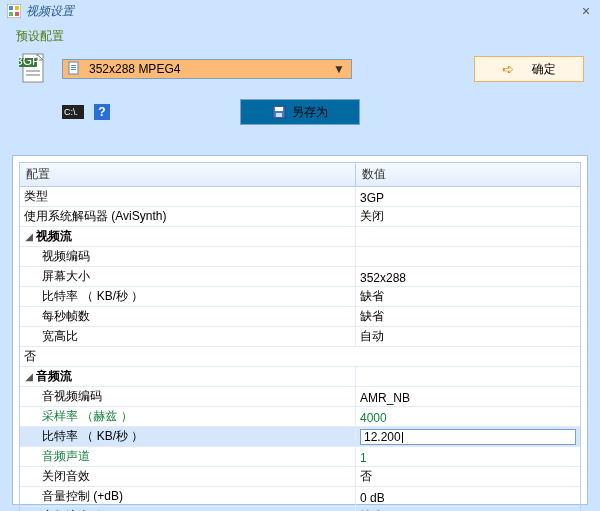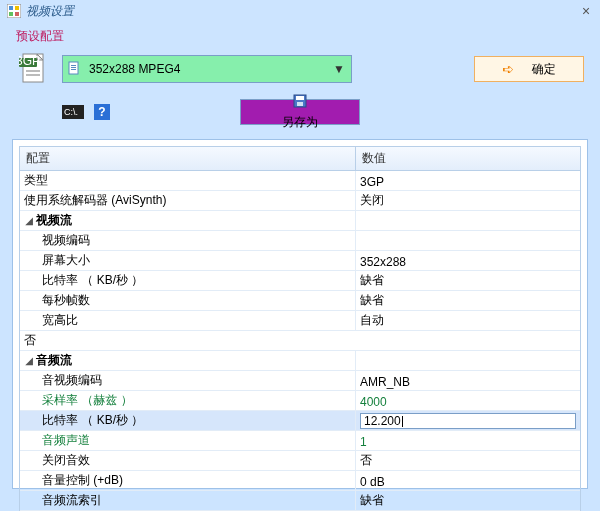--- a/index.html
+++ b/index.html
@@ -2,35 +2,35 @@
 <html><head>
 <meta charset="utf-8">
 <style>
 * { box-sizing: border-box; margin: 0; padding: 0; font-family: "SimSun", "宋体", sans-serif; font-size: 12px; }
 body { background: #cce4ff; width: 600px; height: 511px; overflow: hidden; }
 .titlebar { height: 22px; display: flex; align-items: center; padding: 0 6px; background: #cce4ff; font-style: italic; }
 .titlebar .ticon { width: 16px; height: 16px; display: inline-flex; align-items: center; justify-content: center; margin-right: 4px; }
 .titlebar .title { color: #2a5a8a; }
 .titlebar .spacer { flex: 1; }
 .closebtn { color: #555; font-size: 14px; cursor: pointer; padding: 0 4px; }
-.section-label { padding: 6px 16px 2px 16px; color: #be185d; }
+.section-label { padding: 6px 16px 2px 16px; color: #4d7c0f; }
 .preset-row { display: flex; align-items: center; padding: 4px 16px; gap: 10px; }
 .file-icon { width: 36px; height: 36px; display: flex; align-items: center; justify-content: center; }
-.combo { flex: 0 0 290px; height: 28px; border: 1px solid #7a9ec7; background: #86efac; display: flex; align-items: center; padding: 0 4px; position: relative; }
+.combo { flex: 0 0 290px; height: 20px; border: 1px solid #7a9ec7; background: #fdba74; display: flex; align-items: center; padding: 0 4px; position: relative; }
 .combo .doc-icon { width: 16px; height: 16px; margin-right: 6px; display: inline-flex; }
 .combo .combo-text { flex: 1; }
 .combo .dd { width: 16px; text-align: center; color: #333; }
 .ok-btn { margin-left: auto; width: 110px; height: 26px; border: 1px solid #f0b060; background: #fff6e5; display: flex; align-items: center; justify-content: center; gap: 18px; cursor: pointer; }
 .ok-btn .arrow { color: #f08000; font-size: 14px; }
 .tool-row { display: flex; align-items: center; padding: 8px 16px 14px 16px; gap: 10px; }
 .cmd-icon { background: #222; color: #fff; font-size: 9px; padding: 1px 2px; width: 22px; height: 14px; line-height: 12px; }
 .blue-q { background: #2a6fd6; color: #fff; width: 16px; height: 16px; text-align: center; line-height: 16px; font-weight: bold; }
-.saveas-btn { margin-left: 120px; width: 120px; height: 26px; border: 1px solid #7a9ec7; background: #a21caf; display: flex; align-items: center; justify-content: center; gap: 6px; cursor: pointer; flex-direction: column; }
+.saveas-btn { margin-left: 120px; width: 120px; height: 26px; border: 1px solid #7a9ec7; background: #0369a1; display: flex; align-items: center; justify-content: center; gap: 6px; cursor: pointer; }
 .saveas-btn .disk { width: 14px; height: 14px; }
-.panel { margin: 0 12px 12px 12px; background: #fff; border: 1px solid #9ec1e8; height: 350px; padding: 6px; }
+.panel { margin: 16px 12px 12px 12px; background: #fff; border: 1px solid #9ec1e8; height: 350px; padding: 6px; }
 .grid { width: 100%; border: 1px solid #b8cfe8; }
 .grid .hdr { display: flex; background: linear-gradient(#f5f9ff,#e3eefb); border-bottom: 1px solid #b8cfe8; }
 .grid .hdr .hcell { padding: 3px 6px; color: #333; }
 .grid .hcell.c1 { flex: 0 0 336px; border-right: 1px solid #b8cfe8; }
 .grid .hcell.c2 { flex: 1; }
 .row { display: flex; border-bottom: 1px solid #e2ecf7; min-height: 16px; align-items: flex-end; }
 .cell { padding: 1px 4px; display: flex; align-items: center; }
 .cell.c1 { flex: 0 0 336px; border-right: 1px solid #e2ecf7; }
 .cell.c2 { flex: 1; }
 .tri { display: inline-block; width: 10px; text-align: center; color: #555; font-size: 10px; margin-right: 2px; }

